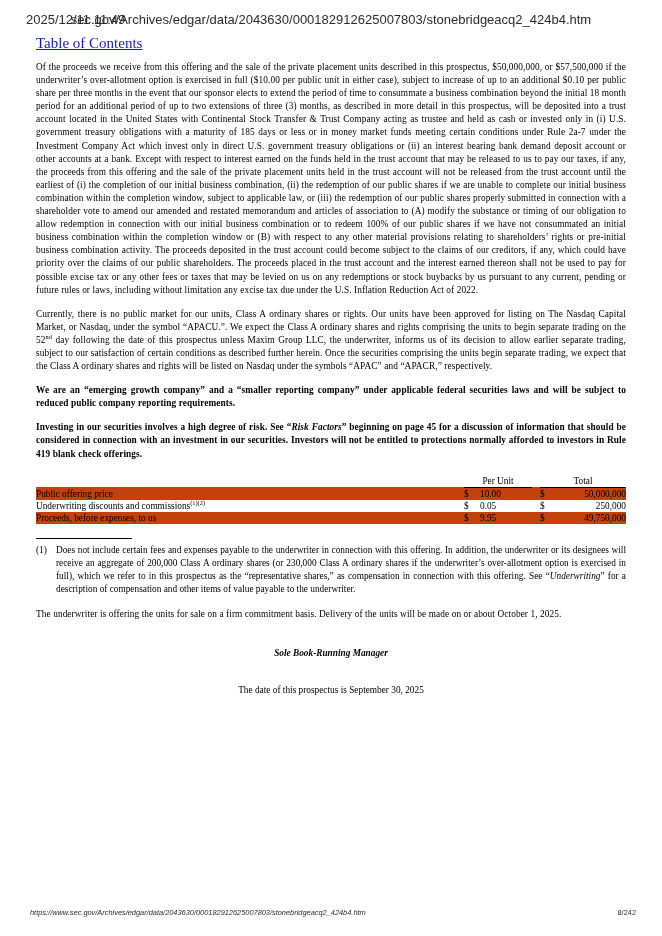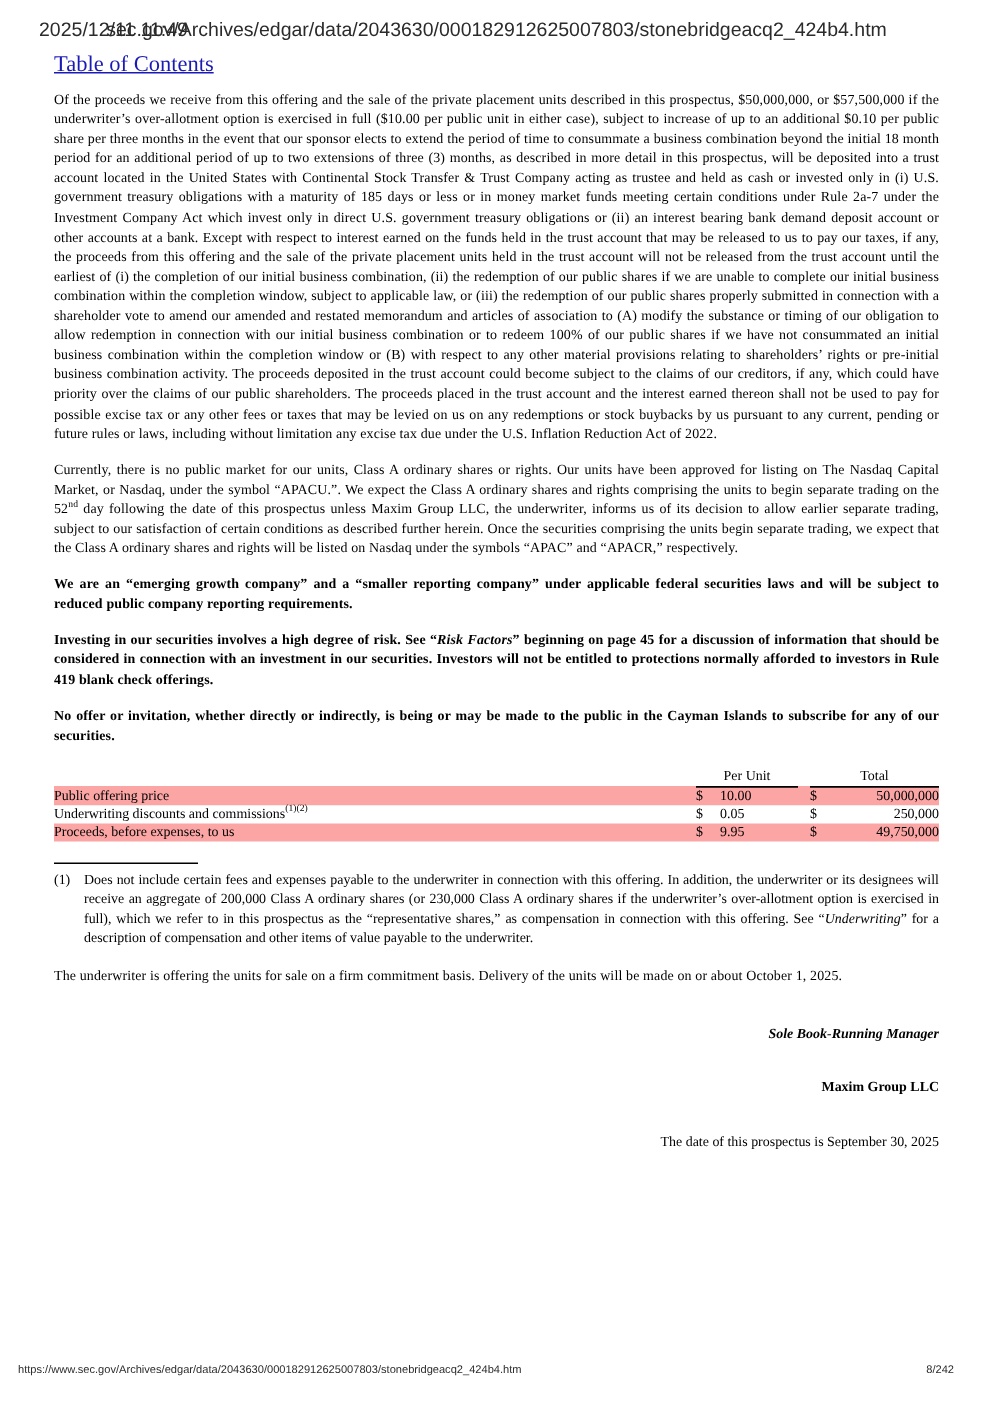--- a/index.html
+++ b/index.html
@@ -48,23 +48,24 @@
     bottom: 14px;
     left: 0;
     width: 662px;
     height: 14px;
     font-family: "Liberation Sans", sans-serif;
     font-size: 7.4px;
     color: #2b2b2b;
   }
   .print-footer .pf-url {
     position: absolute;
-    left: 12px;
-    top: 0;
-    white-space: nowrap;
+    left: 30px;
+    top: 0;
+    white-space: nowrap;
+    font-style: italic;
   }
   .print-footer .pf-page {
     position: absolute;
     right: 26px;
     top: 0;
     white-space: nowrap;
   }
 
   
   .page {
@@ -124,21 +125,21 @@
     font-weight: bold;
     text-align: center;
     padding-bottom: 1px;
     font-size: 9.3px;
   }
   .pt-head th.hdr-rule {
     border-bottom: 1px solid #000;
   }
   .pt-head th.spacer { border: none; }
 
-  tr.row-shaded td { background: #fca5a5; }
+  tr.row-shaded td { background: #c2410c; }
   tr.row-plain td { background: #ffffff; }
 
   td.c-label {
     padding-left: 1px;
     padding-top: 2px;
     padding-bottom: 2px;
     white-space: nowrap;
   }
   td.c-cur {
     width: 16px;
@@ -189,21 +190,21 @@
     text-align: left;
   }
   .footnote .fn-text {
     flex: 1 1 auto;
     text-align: justify;
     text-justify: inter-word;
   }
 
   
   .center-block {
-    text-align: right;
+    text-align: center;
     font-size: 9.3px;
     line-height: 13px;
   }
   .sole-manager {
     font-weight: bold;
     font-style: italic;
     margin-top: 26px;
   }
   .manager-name {
     font-weight: bold;
@@ -227,21 +228,20 @@
 
   <p class="body-para">Of the proceeds we receive from this offering and the sale of the private placement units described in this prospectus, $50,000,000, or $57,500,000 if the underwriter’s over-allotment option is exercised in full ($10.00 per public unit in either case), subject to increase of up to an additional $0.10 per public share per three months in the event that our sponsor elects to extend the period of time to consummate a business combination beyond the initial 18 month period for an additional period of up to two extensions of three (3) months, as described in more detail in this prospectus, will be deposited into a trust account located in the United States with Continental Stock Transfer &amp; Trust Company acting as trustee and held as cash or invested only in (i) U.S. government treasury obligations with a maturity of 185 days or less or in money market funds meeting certain conditions under Rule 2a-7 under the Investment Company Act which invest only in direct U.S. government treasury obligations or (ii) an interest bearing bank demand deposit account or other accounts at a bank. Except with respect to interest earned on the funds held in the trust account that may be released to us to pay our taxes, if any, the proceeds from this offering and the sale of the private placement units held in the trust account will not be released from the trust account until the earliest of (i) the completion of our initial business combination, (ii) the redemption of our public shares if we are unable to complete our initial business combination within the completion window, subject to applicable law, or (iii) the redemption of our public shares properly submitted in connection with a shareholder vote to amend our amended and restated memorandum and articles of association to (A) modify the substance or timing of our obligation to allow redemption in connection with our initial business combination or to redeem 100% of our public shares if we have not consummated an initial business combination within the completion window or (B) with respect to any other material provisions relating to shareholders’ rights or pre-initial business combination activity. The proceeds deposited in the trust account could become subject to the claims of our creditors, if any, which could have priority over the claims of our public shareholders. The proceeds placed in the trust account and the interest earned thereon shall not be used to pay for possible excise tax or any other fees or taxes that may be levied on us on any redemptions or stock buybacks by us pursuant to any current, pending or future rules or laws, including without limitation any excise tax due under the U.S. Inflation Reduction Act of 2022.</p>
 
   <p class="body-para"><span>Currently, there is no public market for our units, Class A ordinary shares or rights. Our units have been approved for listing on The Nasdaq Capital Market, or Nasdaq, under the symbol “APACU.”. We expect the Class A ordinary shares and rights comprising the units to begin separate trading on the 52</span><span class="sup">nd</span><span> day following the date of this prospectus unless Maxim Group LLC, the underwriter, informs us of its decision to allow earlier separate trading, subject to our satisfaction of certain conditions as described further herein. Once the securities comprising the units begin separate trading, we expect that the Class A ordinary shares and rights will be listed on Nasdaq under the symbols “APAC” and “APACR,” respectively.</span></p>
 
   <p class="body-para bold">We are an “emerging growth company” and a “smaller reporting company” under applicable federal securities laws and will be subject to reduced public company reporting requirements.</p>
 
   <p class="body-para bold"><span>Investing in our securities involves a high degree of risk. See “</span><span class="ital">Risk Factors</span><span>” beginning on page 45 for a discussion of information that should be considered in connection with an investment in our securities. Investors will not be entitled to protections normally afforded to investors in Rule 419 blank check offerings.</span></p>
 
 
-  <p class="body-para bold">No offer or invitation, whether directly or indirectly, is being or may be made to the public in the Cayman Islands to subscribe for any of our securities.</p>
 
   
   <div class="price-table-wrap">
     <table class="price-table">
       <thead>
         <tr class="pt-head">
           <th class="spacer"></th>
           <th class="hdr-rule" colspan="2">Per Unit</th>
           <th class="spacer"></th>
           <th class="hdr-rule" colspan="2">Total</th>
@@ -280,21 +280,20 @@
   <div class="fn-rule"></div>
   <div class="footnote">
     <div class="fn-marker">(1)</div>
     <div class="fn-text"><span>Does not include certain fees and expenses payable to the underwriter in connection with this offering. In addition, the underwriter or its designees will receive an aggregate of 200,000 Class A ordinary shares (or 230,000 Class A ordinary shares if the underwriter’s over-allotment option is exercised in full), which we refer to in this prospectus as the “representative shares,” as compensation in connection with this offering. See “</span><span class="ital">Underwriting</span><span>” for a description of compensation and other items of value payable to the underwriter.</span></div>
   </div>
 
   <p class="body-para">The underwriter is offering the units for sale on a firm commitment basis. Delivery of the units will be made on or about October 1, 2025.</p>
 
   
   <div class="center-block sole-manager">Sole Book-Running Manager</div>
-  <div class="center-block manager-name">Maxim Group LLC</div>
   <div class="center-block prospectus-date">The date of this prospectus is September 30, 2025</div>
 
 </div>
 
 <div class="print-footer">
   <span class="pf-url">https://www.sec.gov/Archives/edgar/data/2043630/000182912625007803/stonebridgeacq2_424b4.htm</span>
   <span class="pf-page">8/242</span>
 </div>
 
 </body></html>

